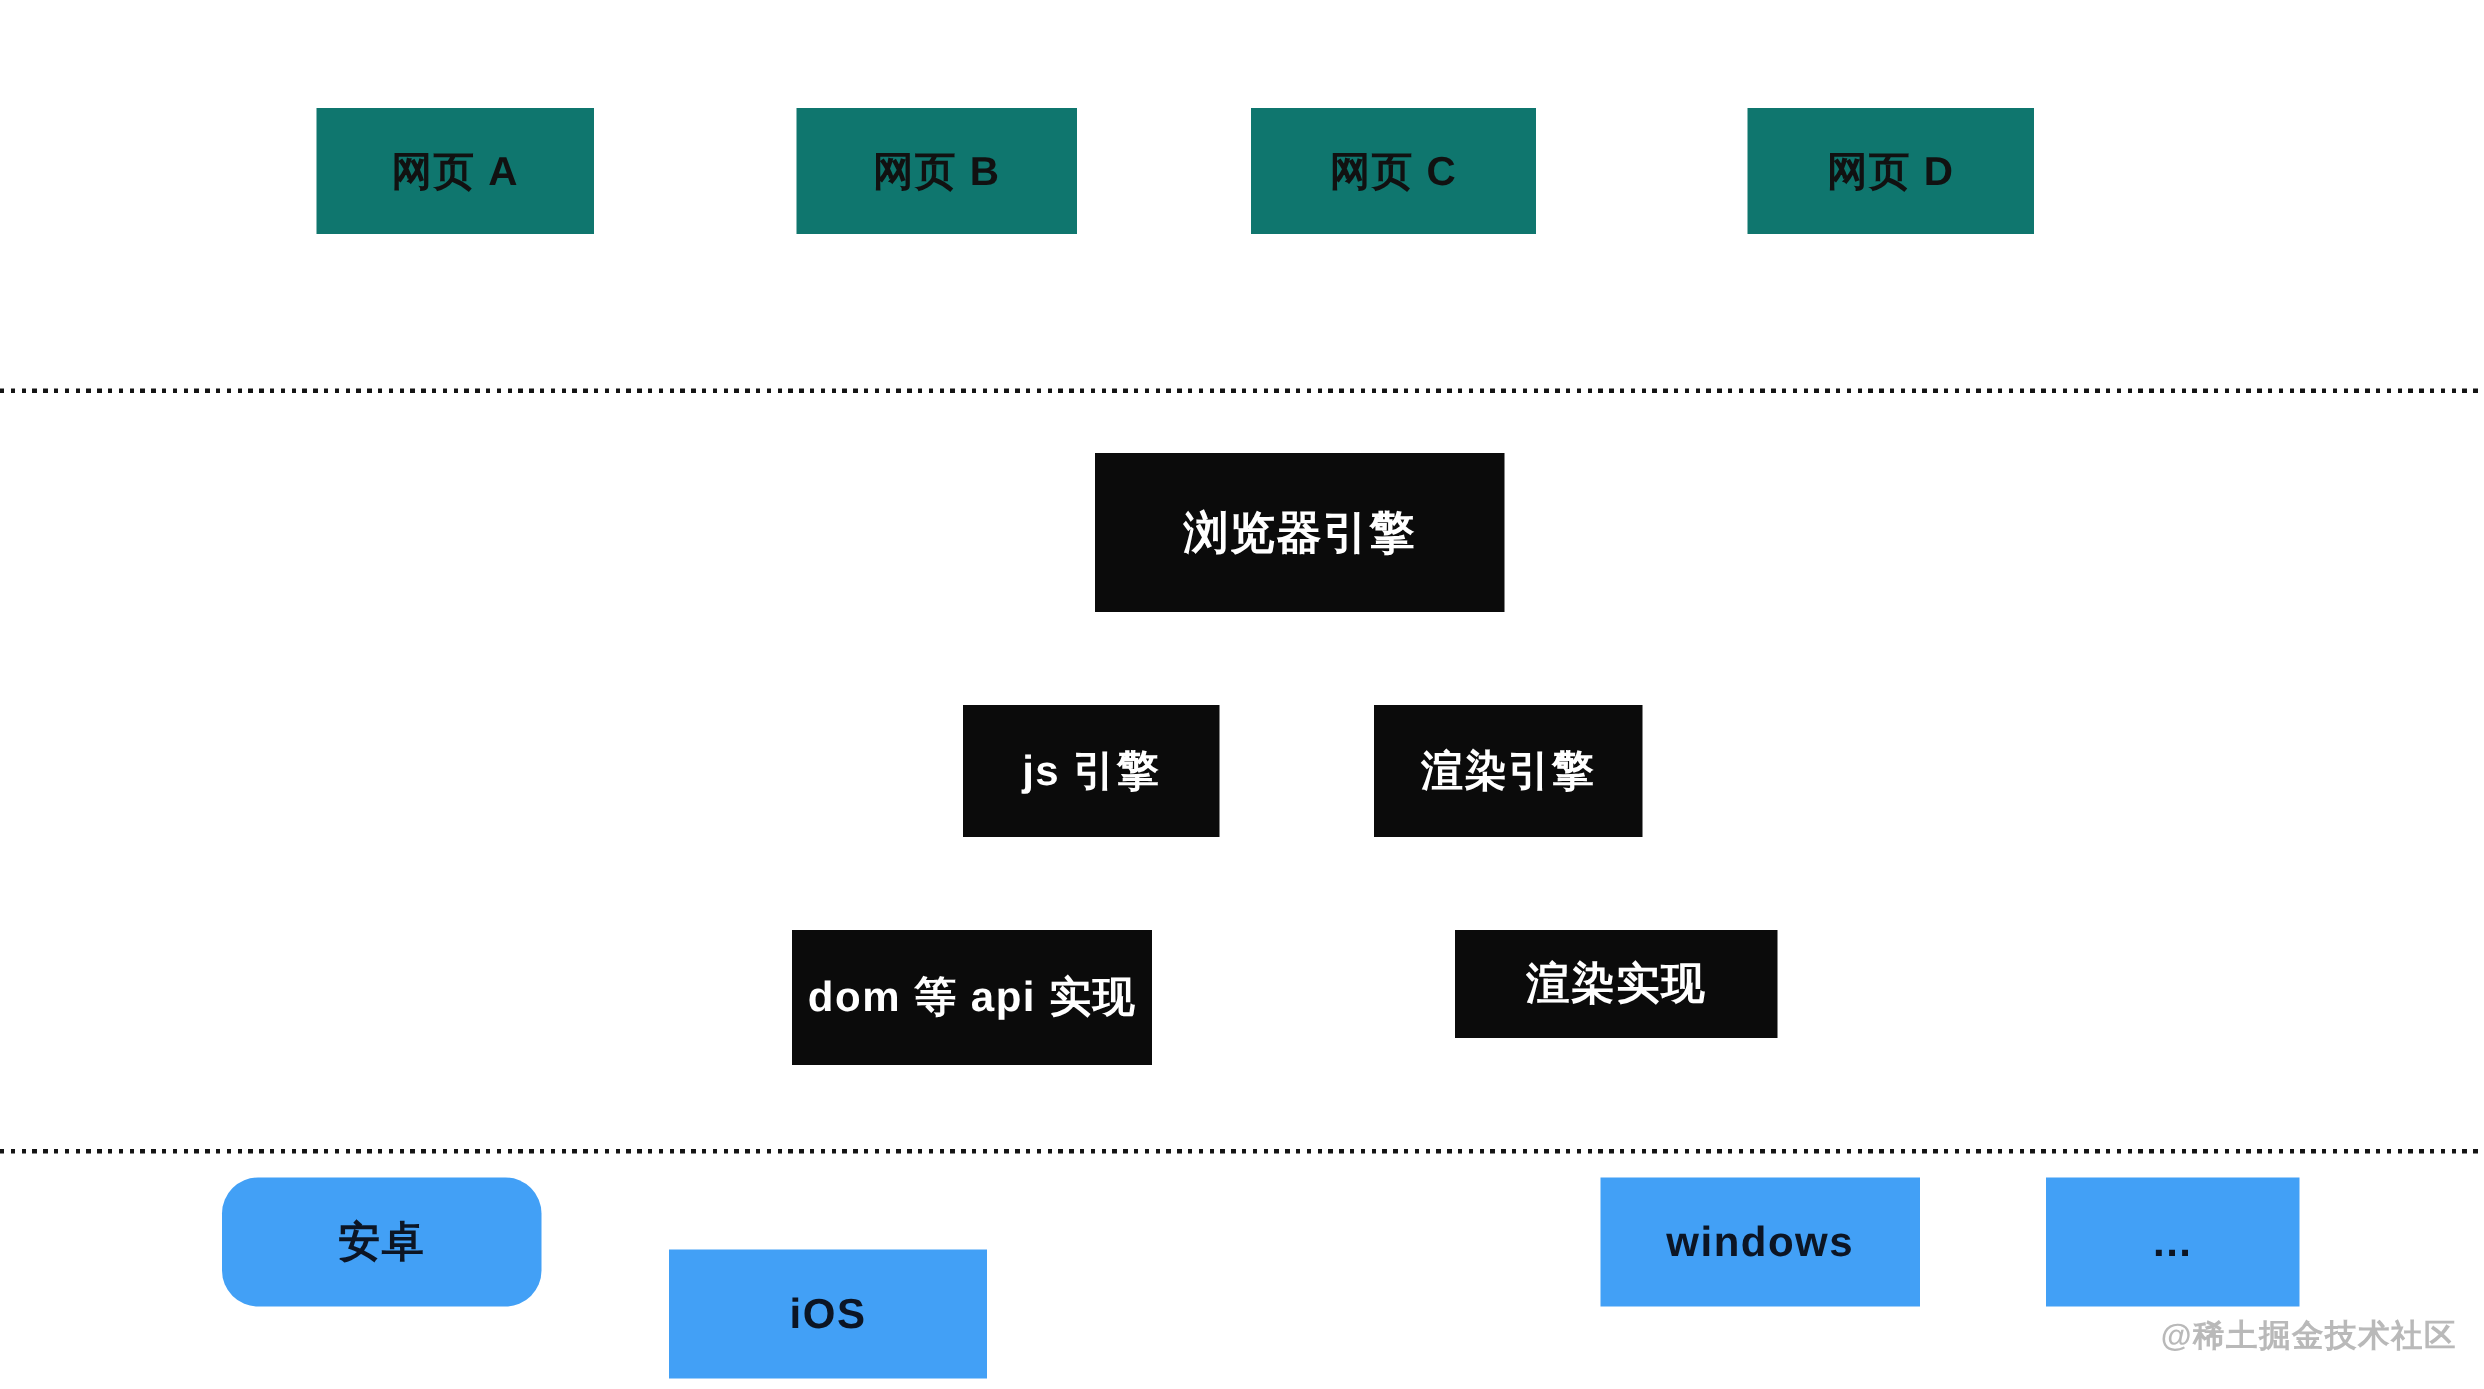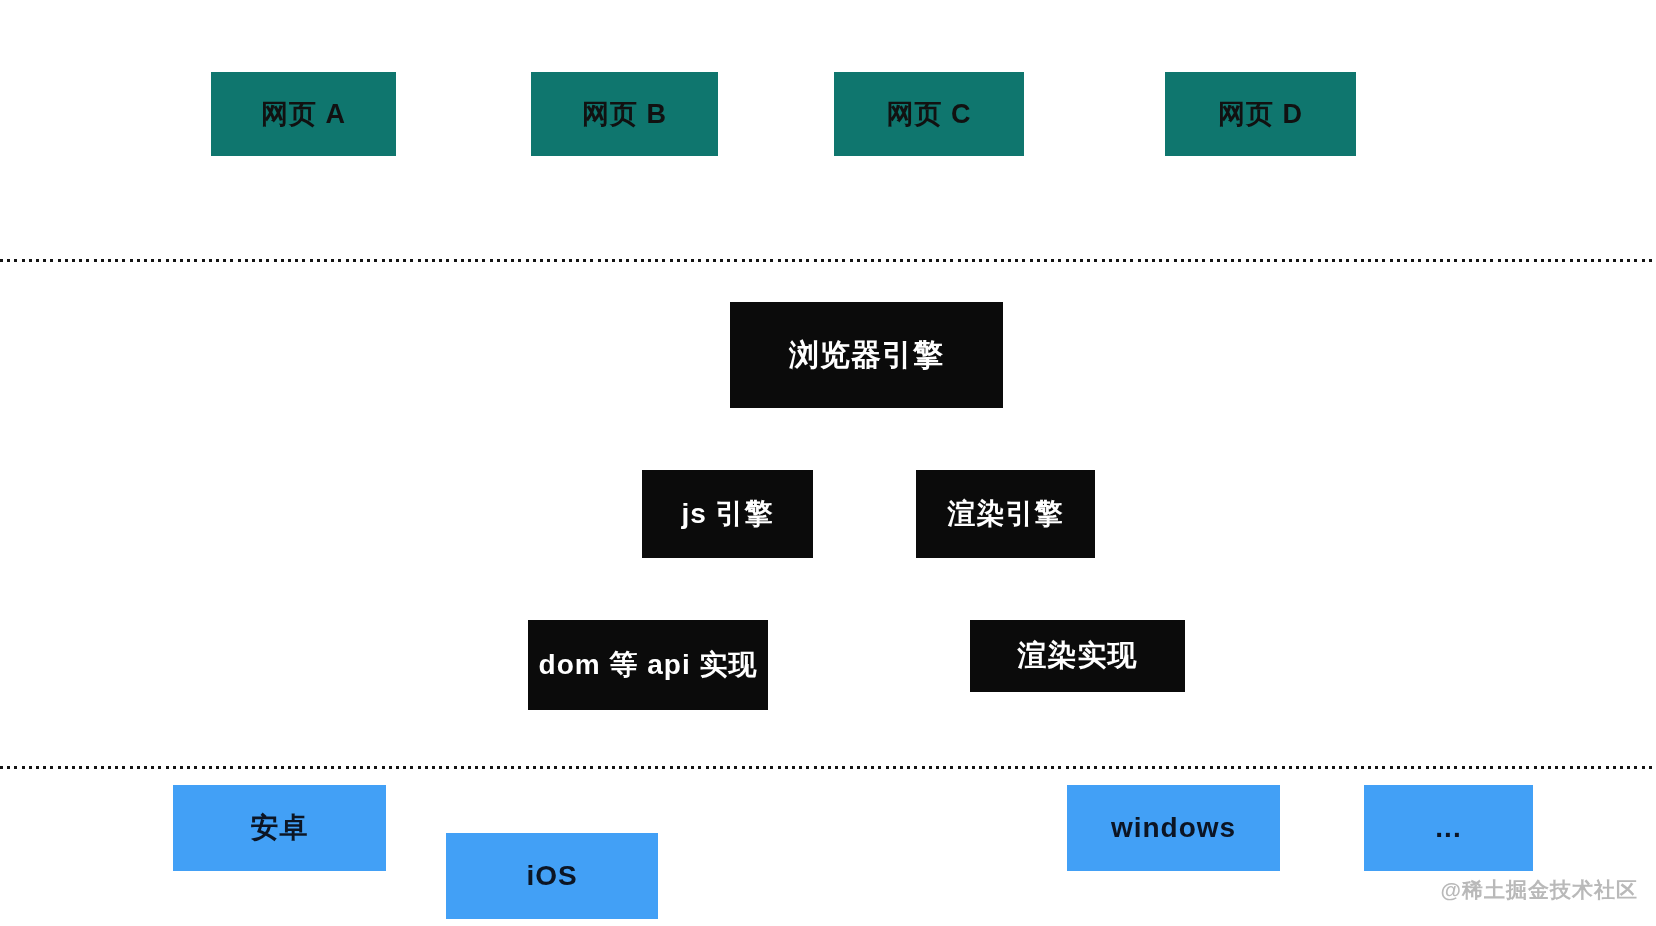--- a/index.html
+++ b/index.html
@@ -64,21 +64,21 @@
   .render-impl { left: 938px; top: 620px; width: 215px; height: 72px; font-size: 29px; margin-left: 32px; }
 
   
   .platform-box {
     background: #42a0f6;
     color: #0c1524;
     font-size: 28px;
     top: 785px;
     height: 86px;
   }
-  .pf-android { left: 173px;  width: 213px; }
+  .pf-android { left: 148px;  width: 213px; border-radius: 24px; }
   .pf-ios     { left: 446px;  width: 212px; margin-top: 48px; }
   .pf-linux   { left: 742px;  width: 216px; }
   .pf-windows { left: 1067px; width: 213px; }
   .pf-more    { left: 1364px; width: 169px; }
 
   .watermark {
     position: absolute;
     right: 18px;
     top: 876px;
     font-size: 21px;

